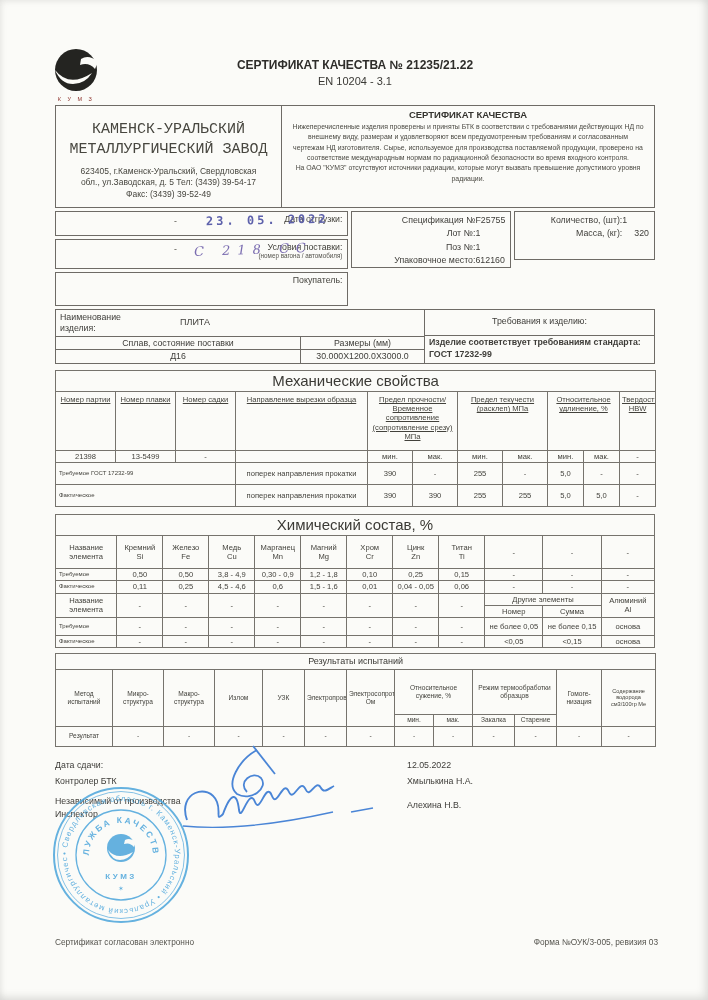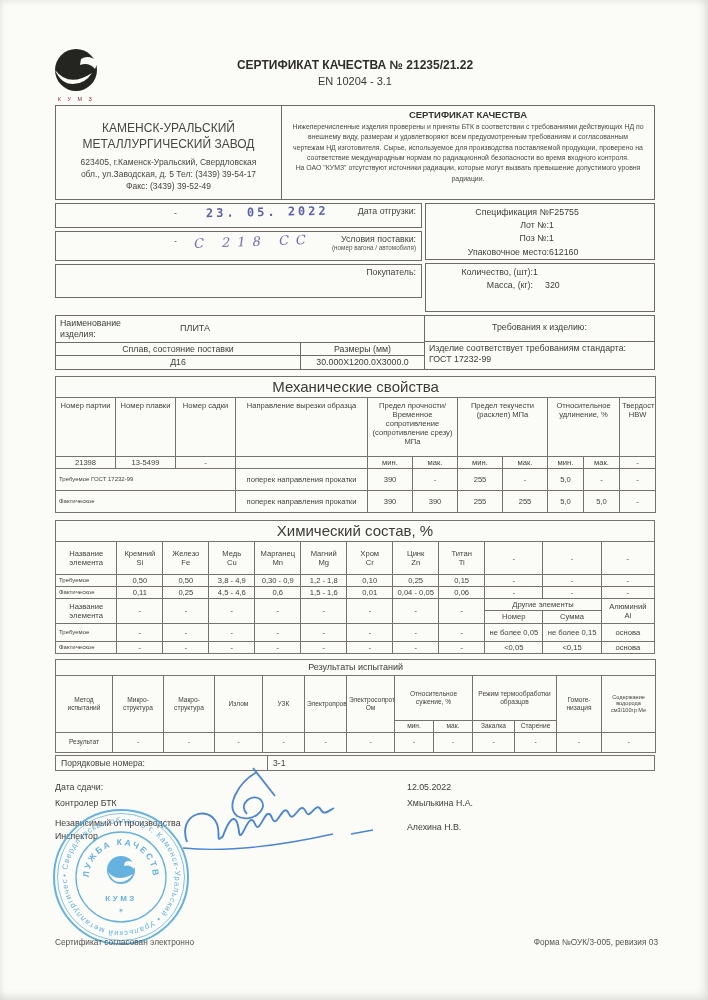--- a/index.html
+++ b/index.html
@@ -9,29 +9,29 @@
   .content{position:absolute;left:55px;top:44px;width:600px;}
   
   .hdr-block{position:relative;height:60px;}
   .logo{position:absolute;left:-2px;top:2px;}
   .titles{text-align:center;padding-top:14px;}
   .t1{font-size:12px;font-weight:bold;color:#2e2d2a;}
   .t2{font-size:11px;margin-top:3px;color:#3a3935;}
   
   .info{display:flex;border:1.5px solid #6e6b66;margin-top:1px;}
   .info-left{width:213px;border-right:1.5px solid #6e6b66;text-align:center;padding:14px 6px 6px;}
-  .fname{font-size:12px;line-height:1.35;color:#47463f;}
+  .fname{font-size:15px;line-height:1.35;color:#47463f;font-family:Liberation Mono, monospace;}
   .faddr{font-size:8.5px;line-height:1.4;margin-top:5px;color:#47463f;}
   .info-right{flex:1;text-align:center;padding:3px 10px 4px;}
   .decl-t{font-size:9.5px;font-weight:bold;color:#35342f;}
   .decl-b{font-size:6.9px;line-height:1.5;margin-top:2px;color:#4a4942;}
   
   .ship{display:flex;gap:3px;margin-top:3px;text-align:right;}
   .ship-left{width:367px;display:flex;flex-direction:column;gap:3px;}
-  .ship-right{flex:1;display:flex;flex-direction:column;gap:3px;}
+  .ship-right{flex:1;display:flex;gap:3px;}
   .box{border:1px solid #6e6b66;padding:2px 5px;font-size:8.8px;position:relative;}
   .lab{color:#44433d;}
   .sublab{font-size:6.3px;color:#55544d;}
   .dash-s{position:absolute;left:118px;top:4px;color:#55544d;}
   .stamp-date{position:absolute;left:150px;top:1px;font-family:"DejaVu Sans Mono",monospace;
       font-weight:bold;font-size:12px;letter-spacing:3px;color:#5d61ab;transform:rotate(-1.2deg);}
   .handwrite{position:absolute;left:138px;top:2px;font-family:"DejaVu Serif",serif;font-style:italic;
       font-size:13px;letter-spacing:7px;color:#7a6cb0;transform:rotate(-2deg);}
   .kv{display:flex;line-height:1.5;}
   .kv .k{width:118px;}
@@ -43,28 +43,28 @@
   .p-name-label{width:92px;font-size:8.8px;padding:2px 0 0 4px;line-height:1.25;}
   .p-name-value{font-size:9px;padding-top:7px;padding-left:28px;}
   .p-grid{display:flex;}
   .p-cell{text-align:center;font-size:8.8px;}
   .p-c1{width:244px;border-right:1px solid #6e6b66;}
   .p-c2{flex:1;}
   .p-cap{border-bottom:1px solid #6e6b66;padding:1px 0;}
   .p-val{padding:1px 0 2px;}
   .p-right{flex:1;font-size:8.8px;}
   .p-req{text-align:center;border-bottom:1px solid #6e6b66;height:26px;padding-top:6px;box-sizing:border-box;}
-  .p-std{padding:1px 4px;line-height:1.3;}
+  .p-std{padding:1px 4px;line-height:1.3;font-weight:bold;}
   
   table{border-collapse:collapse;table-layout:fixed;width:100%;}
   .tbl{border:1.5px solid #6e6b66;}
   td{border:1px solid #76736d;font-size:7.6px;text-align:center;vertical-align:middle;
      padding:1px 2px;line-height:1.2;color:#43423c;overflow:hidden;}
   .tt td{font-size:15px;height:13px;color:#3b3a35;}
-  .hc{vertical-align:top;padding-top:3px;}
+  .hc{vertical-align:top;padding-top:3px;text-decoration:underline;}
   .tiny{font-size:6px;text-align:left;padding-left:3px;}
   .b1,.b2{display:block;}
   .mech{margin-top:6px;}
   .mech .hrow td{height:54px;}
   .chem{margin-top:7px;}
   .chem .hrow td{height:30px;}
   .tests{margin-top:5px;}
   .tests td{font-size:6.6px;}
   .tests .tt td{font-size:9px;}
   .tests .hrow td{height:42px;}
@@ -455,24 +455,20 @@
       </tr>
     </tbody>
       </table>
 
     <table class="tbl onote">
       <colgroup>
           <col style="width:212px">
           <col>
         </colgroup>
       <tbody>
-          <tr>
-        <td>Порядковые номера:</td>
-        <td>3-1</td>
-      </tr>
     </tbody>
       </table>
 
     <div class="signoff">
       <span class="pos" style="left:0;top:2px;">Дата сдачи:</span>
       <span class="pos" style="left:352px;top:2px;">12.05.2022</span>
       <span class="pos" style="left:0;top:18px;">Контролер БТК</span>
       <span class="pos" style="left:352px;top:18px;">Хмылькина Н.А.</span>
       <span class="pos" style="left:0;top:38px;">Независимый от производства</span>
       <span class="pos" style="left:0;top:51px;">Инспектор</span>

